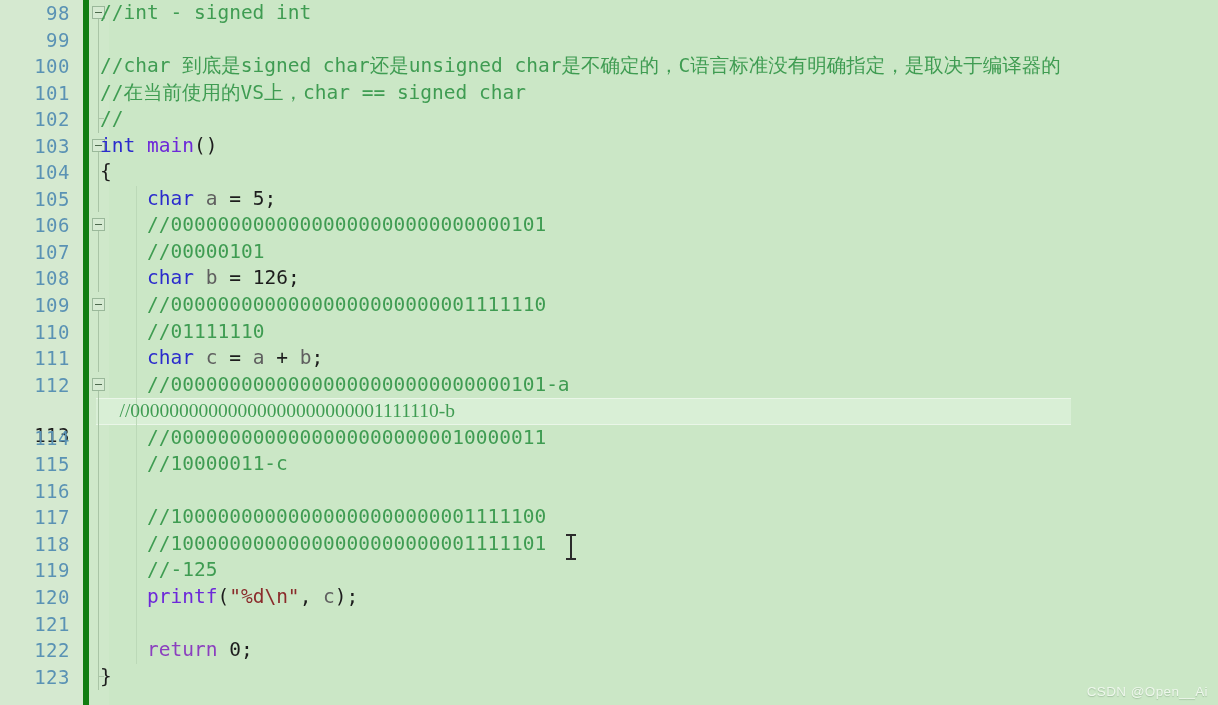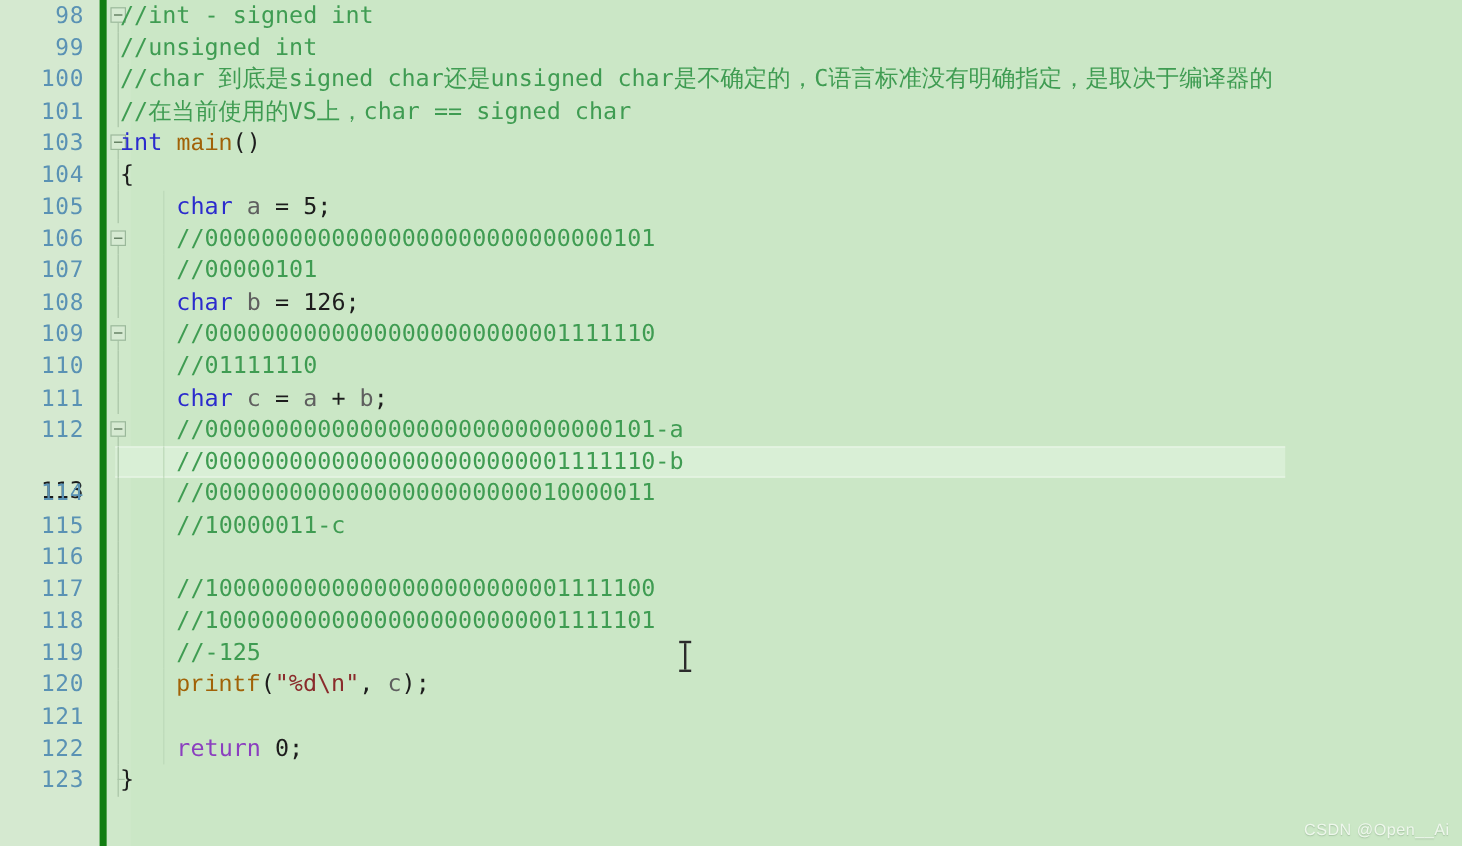--- a/index.html
+++ b/index.html
@@ -51,20 +51,21 @@
     border-radius: 23px;
   }
   .row {
     position: relative;
     height: 26.55px;
     line-height: 26.55px;
     white-space: nowrap;
   }
   .row.current .code-text {
     background: transparent;
+    font-family: Liberation Serif, serif;
   }
   .row.current .row-hl {
     position: absolute;
     left: 96px;
     right: 0;
     top: 0;
     height: 26.55px;
     background: #d9efd6;
     border-top: 1px solid #eaf6e8;
     border-bottom: 1px solid #eaf6e8;
@@ -151,21 +152,21 @@
     font-family: "DejaVu Sans Mono", "Liberation Mono", monospace;
     color: #1d1d1d;
     letter-spacing: 0px;
     white-space: pre;
   }
 
   
   .t-cmt  { color: #3f9c52; }
   .t-kw   { color: #2b2bcd; }
   .t-ctl  { color: #8b3fbf; }
-  .t-fn   { color: #a16207; font-family: Liberation Mono, monospace; }
+  .t-fn   { color: #6d28d9; }
   .t-var  { color: #5f5f5f; }
   .t-str  { color: #8a2b2b; }
   .t-num  { color: #1d1d1d; }
   .t-punc { color: #1d1d1d; }
   .t-plain{ color: #1d1d1d; }
 
   
   .mouse-ibeam {
     position: absolute;
     left: 566px;
@@ -219,35 +220,41 @@
           <span class="fold-line" style="top: 13px; height: 13.55px;"></span>
           <span class="fold-box"></span>
         </div>
         <div class="code-text"><span class="t-cmt">//int - signed int</span></div>
       </div>
       <div class="row">
         <div class="lineno">99</div>
         <div class="foldcol">
           <span class="fold-line"></span>
         </div>
-        <div class="code-text"><span class="t-cmt">//unsigned int</span></div>
       </div>
       <div class="row">
         <div class="lineno">100</div>
         <div class="foldcol">
           <span class="fold-line"></span>
         </div>
         <div class="code-text"><span class="t-cmt">//char 到底是signed char还是unsigned char是不确定的，C语言标准没有明确指定，是取决于编译器的</span></div>
       </div>
       <div class="row">
         <div class="lineno">101</div>
         <div class="foldcol">
           <span class="fold-line"></span>
         </div>
         <div class="code-text"><span class="t-cmt">//在当前使用的VS上，char == signed char</span></div>
+      </div>
+      <div class="row">
+        <div class="lineno">102</div>
+        <div class="foldcol">
+          <span class="fold-line end-bracket"></span>
+        </div>
+        <div class="code-text"><span class="t-cmt">//</span></div>
       </div>
       <div class="row">
         <div class="lineno">103</div>
         <div class="foldcol">
           <span class="fold-line" style="top: 13px; height: 13.55px;"></span>
           <span class="fold-box"></span>
         </div>
         <div class="code-text"><span class="t-kw">int</span><span class="t-plain"> </span><span class="t-fn">main</span><span class="t-punc">()</span></div>
       </div>
       <div class="row">

